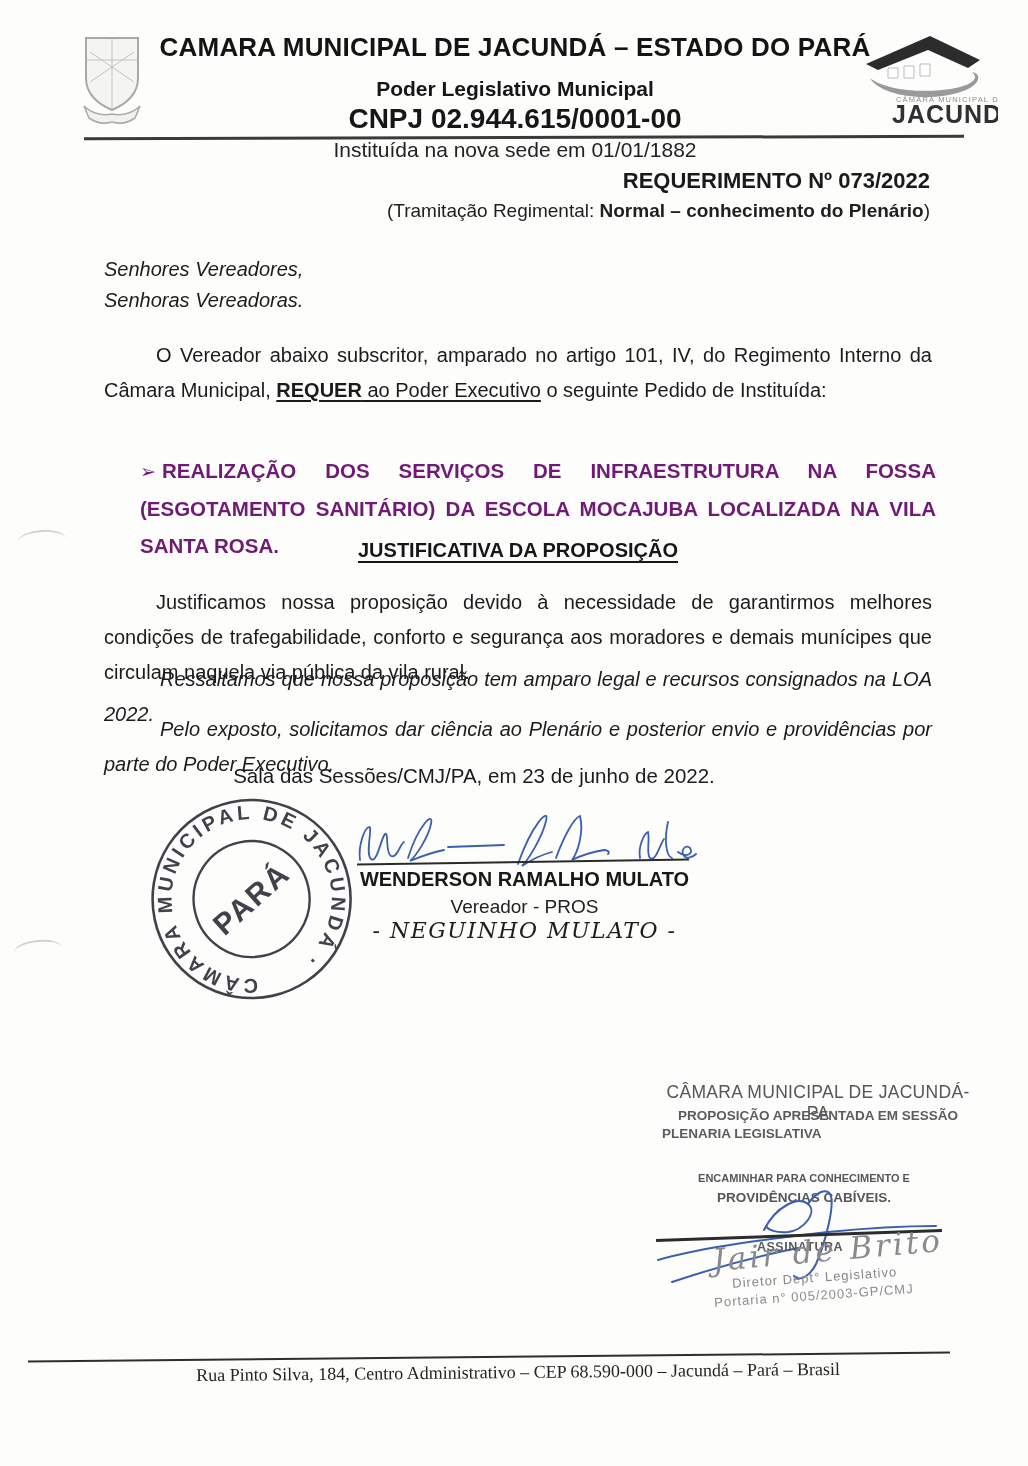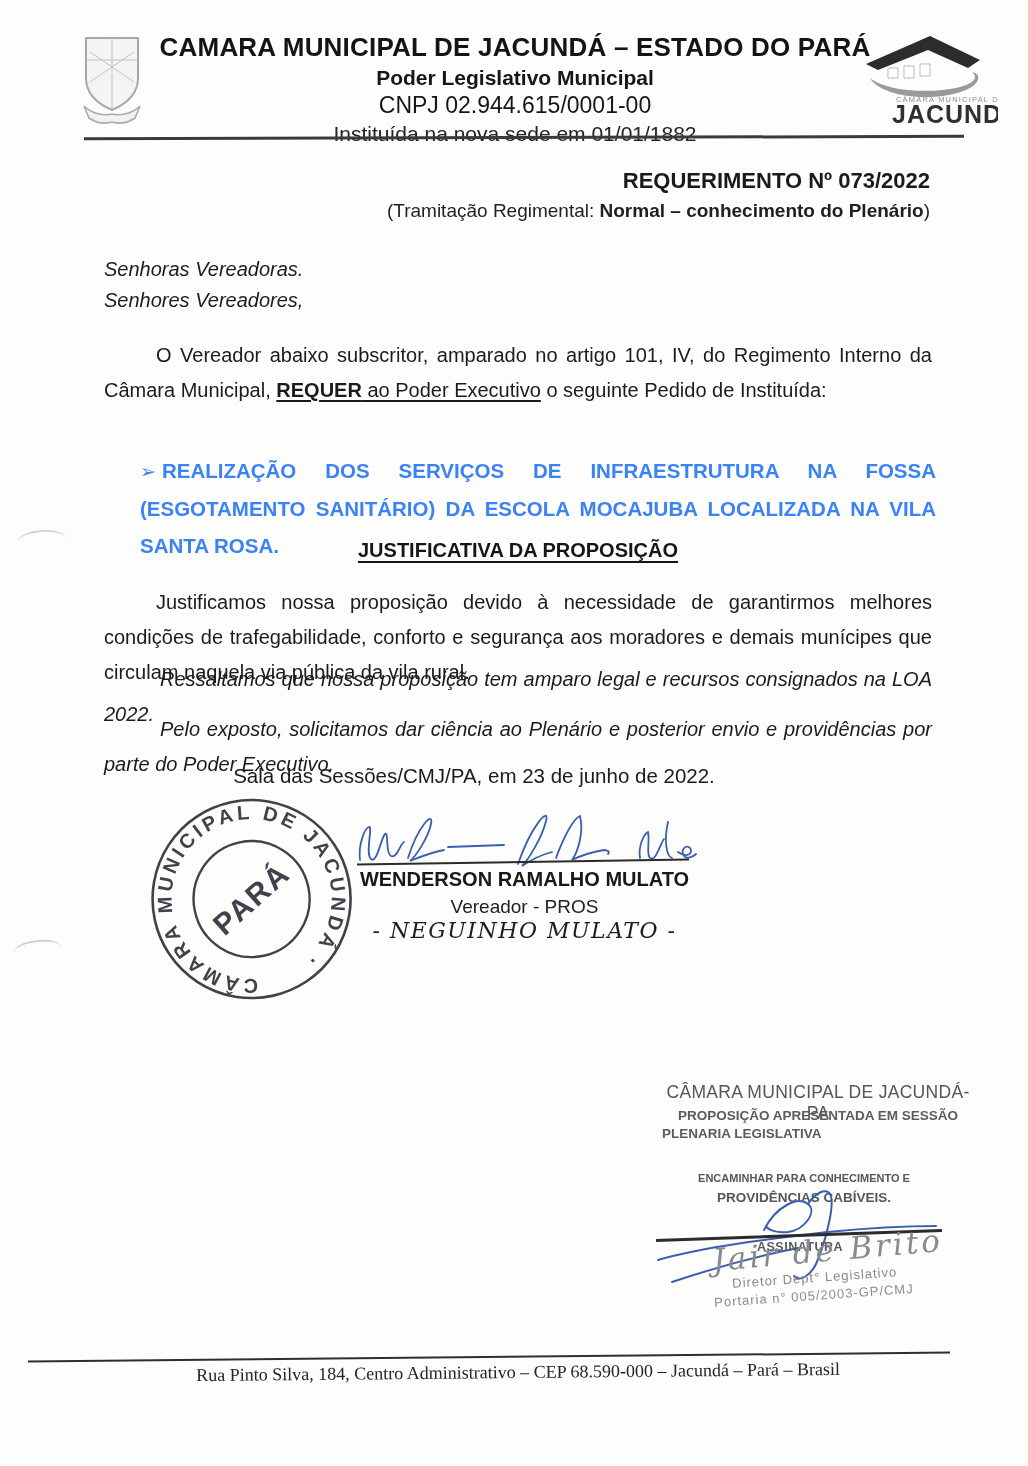--- a/index.html
+++ b/index.html
@@ -6,39 +6,39 @@
   html,body { background:#e8e8e8; }
   .sheet {
     position:relative; width:1028px; height:1466px; margin:0 auto;
     background:#fdfdfc; overflow:hidden; color:#1d1d1d;
     font-family:"Liberation Sans", sans-serif;
   }
   
   .crest { position:absolute; left:80px; top:34px; }
   .header-text { position:absolute; left:140px; top:32px; width:750px; text-align:center; }
   .h-line1 { font-size:26px; font-weight:bold; letter-spacing:.2px; color:#141414; }
-  .h-line2 { font-size:21px; font-weight:bold; margin-top:3px; color:#161616; }
-  .h-line3 { font-size:23px; font-weight:normal; margin-top:2px; color:#161616; }
+  .h-line2 { font-size:21px; font-weight:bold; margin-top:14px; color:#161616; }
+  .h-line3 { font-size:28px; font-weight:bold; margin-top:2px; color:#161616; }
   .h-line4 { font-size:21px; margin-top:3px; color:#222; }
   .logo { position:absolute; left:848px; top:30px; }
   .header-rule { position:absolute; left:84px; top:136px; width:880px; height:3px;
     background:#3a3a3a; transform:rotate(-.15deg); }
   
   .title-block { position:absolute; left:100px; top:168px; width:830px; text-align:right; }
   .title-num { font-size:22px; font-weight:bold; color:#1a1a1a; }
   .title-tram { font-size:19px; margin-top:6px; color:#1f1f1f; }
   .title-tram b { font-weight:bold; }
   
   .salutation { position:absolute; left:104px; top:254px; font-style:italic; font-size:20px; line-height:31px; color:#1c1c1c; }
   .body-p { position:absolute; left:104px; width:828px; font-size:20px; line-height:35px;
     text-align:justify; color:#1b1b1b; }
   .p1 { top:338px; text-indent:52px; }
   .u { text-decoration:underline; text-underline-offset:3px; }
   .bullet-p { position:absolute; left:140px; top:452px; width:796px; font-size:20.5px;
-    line-height:37px; font-weight:bold; text-align:justify; color:#3b82f6; }
+    line-height:37px; font-weight:bold; text-align:justify; color:#701a75; }
   .bullet-arrow { font-weight:normal; font-size:19px; padding-right:6px; }
   .justif-head { position:absolute; left:104px; top:539px; width:828px; text-align:center; }
   .justif-head span { font-size:20px; font-weight:bold; text-decoration:underline; text-underline-offset:4px; color:#161616; }
   .p2 { top:585px; text-indent:52px; }
   .p-ital { font-style:italic; }
   .p3 { top:662px; text-indent:56px; }
   .p4 { top:712px; text-indent:56px; }
   .place-date { position:absolute; left:104px; top:764px; width:740px; text-align:center;
     font-size:20.5px; color:#1b1b1b; }
   
@@ -120,22 +120,22 @@
   </div>
 
   <div class="header-rule"></div>
 
   <div class="title-block">
     <div class="title-num">REQUERIMENTO Nº 073/2022</div>
     <div class="title-tram"><span>(Tramitação Regimental: </span><b>Normal – conhecimento do Plenário</b><span>)</span></div>
   </div>
 
   <div class="salutation">
+    <div>Senhores Vereadores,</div>
     <div>Senhoras Vereadoras.</div>
-    <div>Senhores Vereadores,</div>
   </div>
 
   <p class="body-p p1"><span>O Vereador abaixo subscritor, amparado no artigo 101, IV, do Regimento Interno da Câmara Municipal, </span><b class="u">REQUER</b><span class="u"> ao Poder Executivo</span><span> o seguinte Pedido de Instituída:</span></p>
 
   <p class="bullet-p"><span class="bullet-arrow">➢</span><span>REALIZAÇÃO DOS SERVIÇOS DE INFRAESTRUTURA NA FOSSA (ESGOTAMENTO SANITÁRIO) DA ESCOLA MOCAJUBA LOCALIZADA NA VILA SANTA ROSA.</span></p>
 
   <div class="justif-head"><span>JUSTIFICATIVA DA PROPOSIÇÃO</span></div>
 
   <p class="body-p p2">Justificamos nossa proposição devido à necessidade de garantirmos melhores condições de trafegabilidade, conforto e segurança aos moradores e demais munícipes que circulam naquela via pública da vila rural.</p>
   <p class="body-p p-ital p3">Ressaltamos que nossa proposição tem amparo legal e recursos consignados na LOA 2022.</p>

